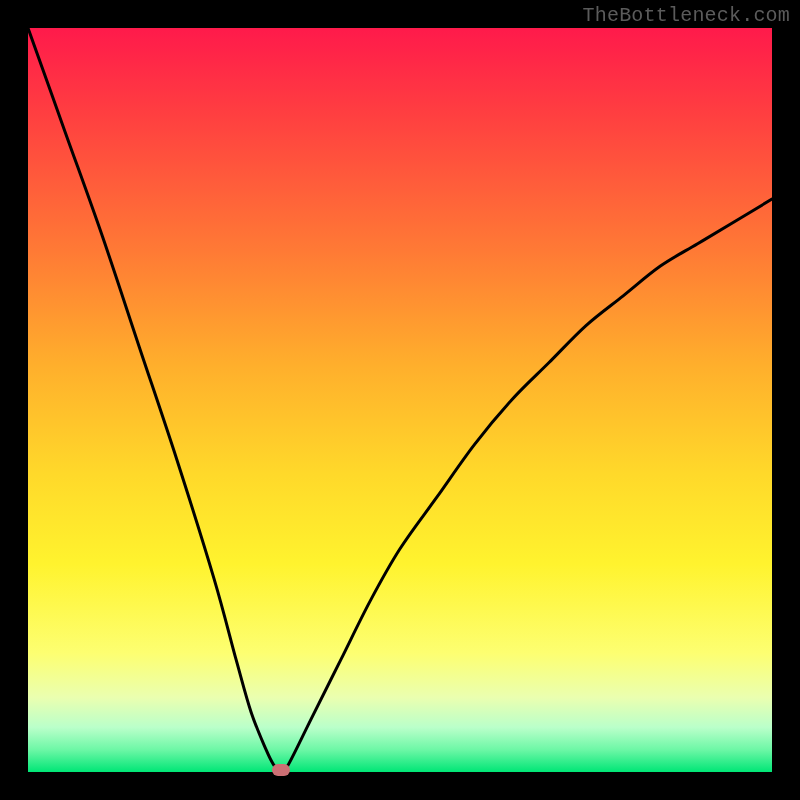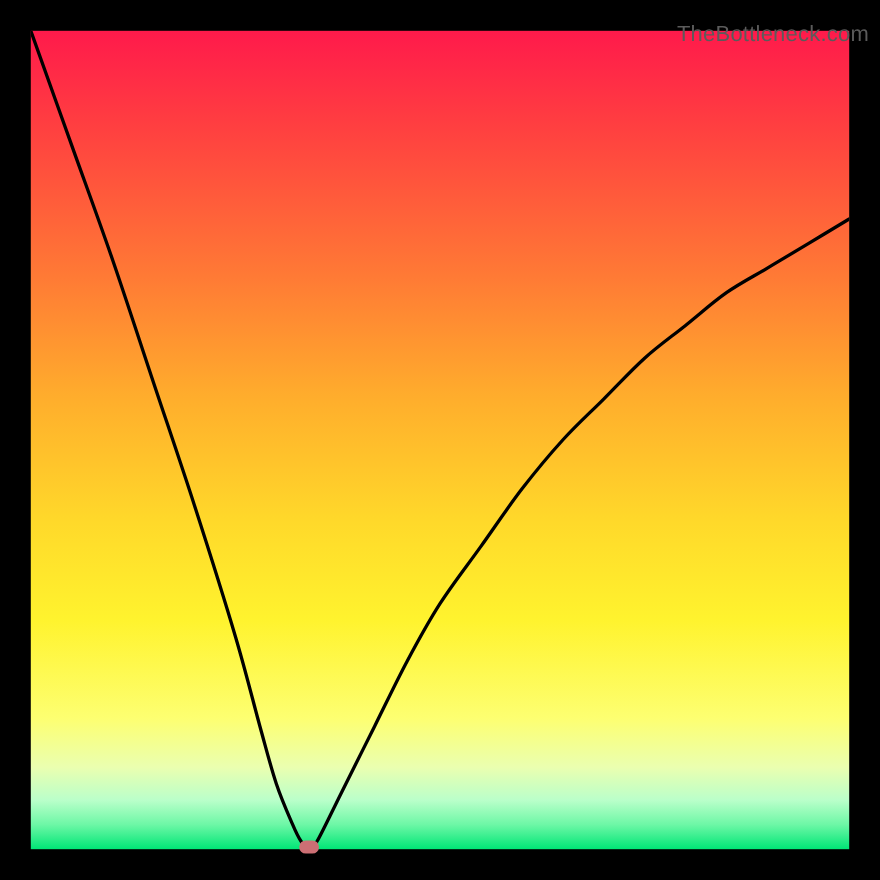--- a/index.html
+++ b/index.html
@@ -26,23 +26,23 @@
       #fff32e 72%,
       #fdff71 84%,
       #eaffb0 90%,
       #baffca 94%,
       #6df7a6 97%,
       #00e676 100%
     );
   }
   .watermark {
     position: absolute;
-    top: 20px;
+    top: 4px;
     right: 10px;
-    font-family: Liberation Sans, sans-serif;
+    font-family: Liberation Mono, monospace;
     font-size: 20px;
     color: #5b5b5b;
     letter-spacing: 0.2px;
     user-select: none;
   }
   svg.curve {
     position: absolute;
     left: 0;
     top: 0;
     width: 744px;

